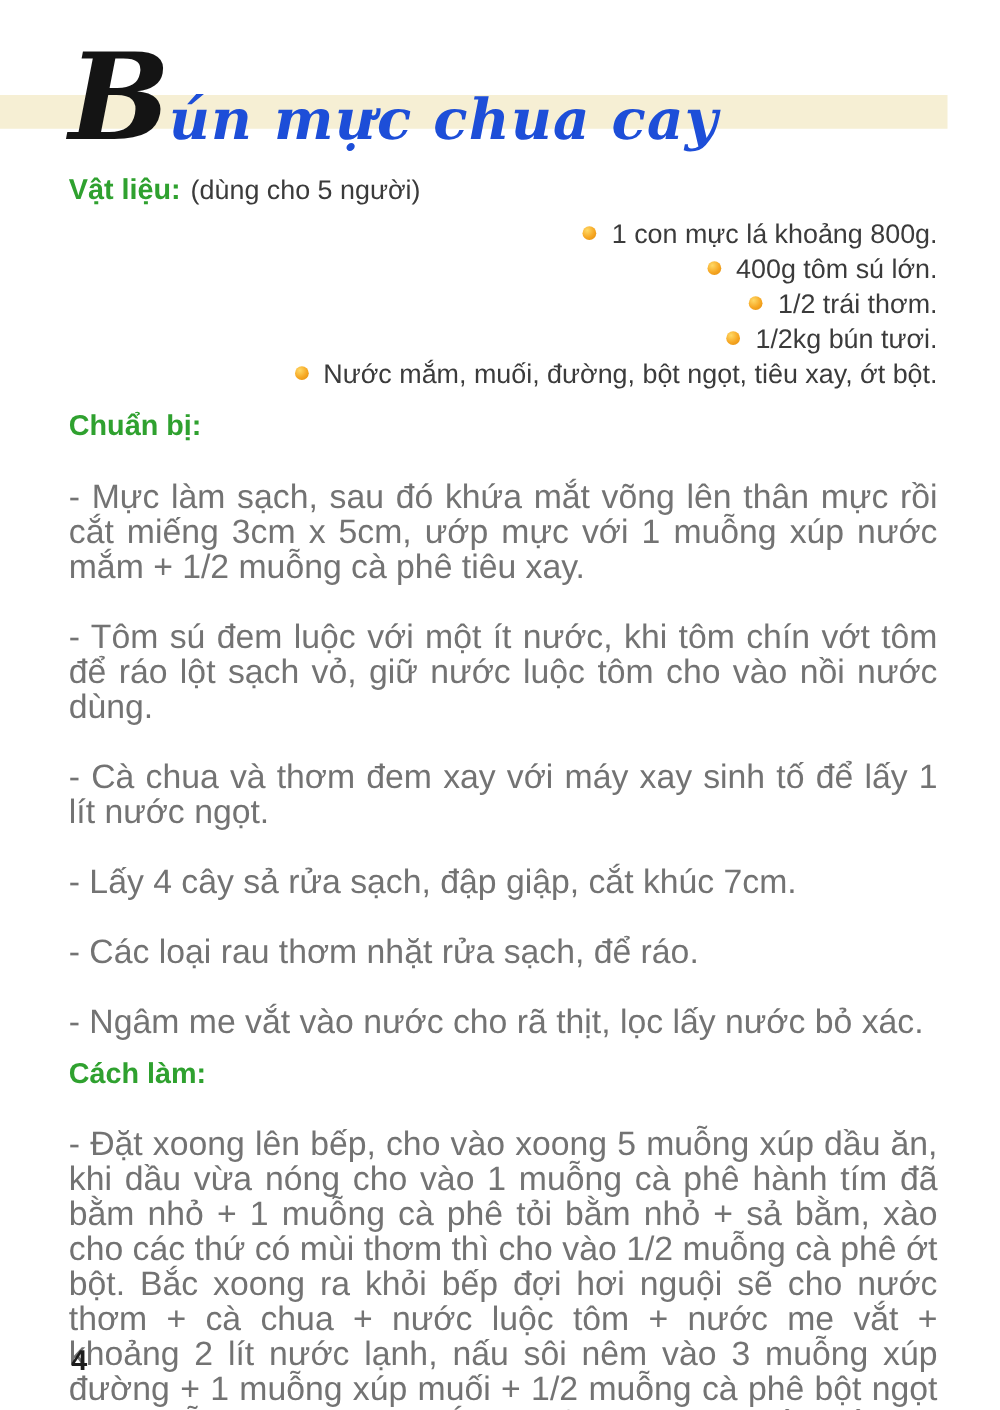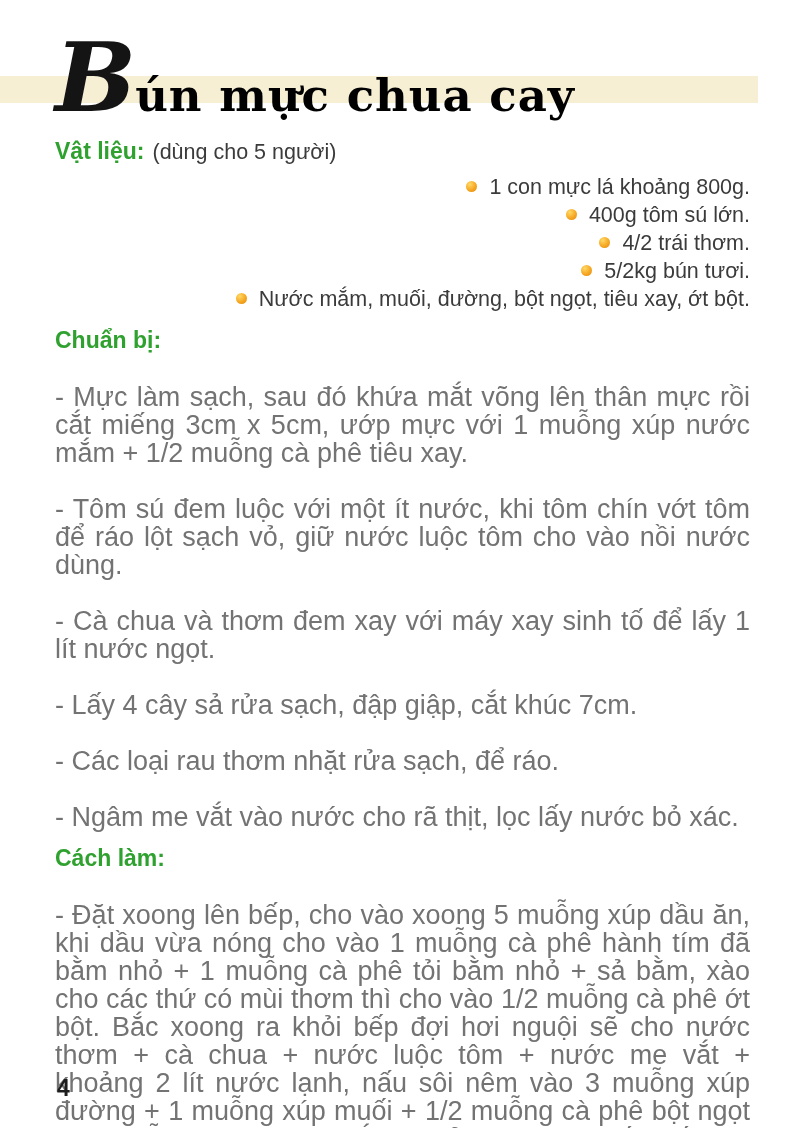--- a/index.html
+++ b/index.html
@@ -45,23 +45,24 @@
     font-style: italic;
     font-weight: bold;
     font-size: 96px;
     line-height: 0.95;
     color: #141414;
     letter-spacing: -3px;
     display: inline-block;
   }
   .title-rest {
     font-family: "DejaVu Serif", serif;
+    font-style: italic;
     font-weight: bold;
     font-size: 45px;
-    color: #000000;
+    color: #1d4ed8;
     letter-spacing: 1px;
     margin-left: 2px;
   }
 
   
   .sect-head {
     font-size: 23px;
     font-weight: bold;
     color: #2fa12f;
     line-height: 30px;
@@ -119,22 +120,22 @@
   <div class="title-wrap">
     <div class="title-band"></div>
     <h1 class="title"><span class="title-initial">B</span><span class="title-rest">ún mực chua cay</span></h1>
   </div>
 
   <section>
     <p class="sect-head first"><span>Vật liệu:</span><span class="head-suffix">(dùng cho 5 người)</span></p>
     <ul class="ing-list">
       <li class="ing-item"><span class="dot"></span><span>1 con mực lá khoảng 800g.</span></li>
       <li class="ing-item"><span class="dot"></span><span>400g tôm sú lớn.</span></li>
-      <li class="ing-item"><span class="dot"></span><span>4/2 trái thơm.</span></li>
-      <li class="ing-item"><span class="dot"></span><span>5/2kg bún tươi.</span></li>
+      <li class="ing-item"><span class="dot"></span><span>1/2 trái thơm.</span></li>
+      <li class="ing-item"><span class="dot"></span><span>1/2kg bún tươi.</span></li>
       <li class="ing-item"><span class="dot"></span><span>Nước mắm, muối, đường, bột ngọt, tiêu xay, ớt bột.</span></li>
     </ul>
   </section>
 
   <section>
     <p class="sect-head">Chuẩn bị:</p>
     <p class="step">- Mực làm sạch, sau đó khứa mắt võng lên thân mực rồi cắt miếng 3cm x 5cm, ướp mực với 1 muỗng xúp nước mắm + 1/2 muỗng cà phê tiêu xay.</p>
     <p class="step">- Tôm sú đem luộc với một ít nước, khi tôm chín vớt tôm để ráo lột sạch vỏ, giữ nước luộc tôm cho vào nồi nước dùng.</p>
     <p class="step">- Cà chua và thơm đem xay với máy xay sinh tố để lấy 1 lít nước ngọt.</p>
     <p class="step">- Lấy 4 cây sả rửa sạch, đập giập, cắt khúc 7cm.</p>

